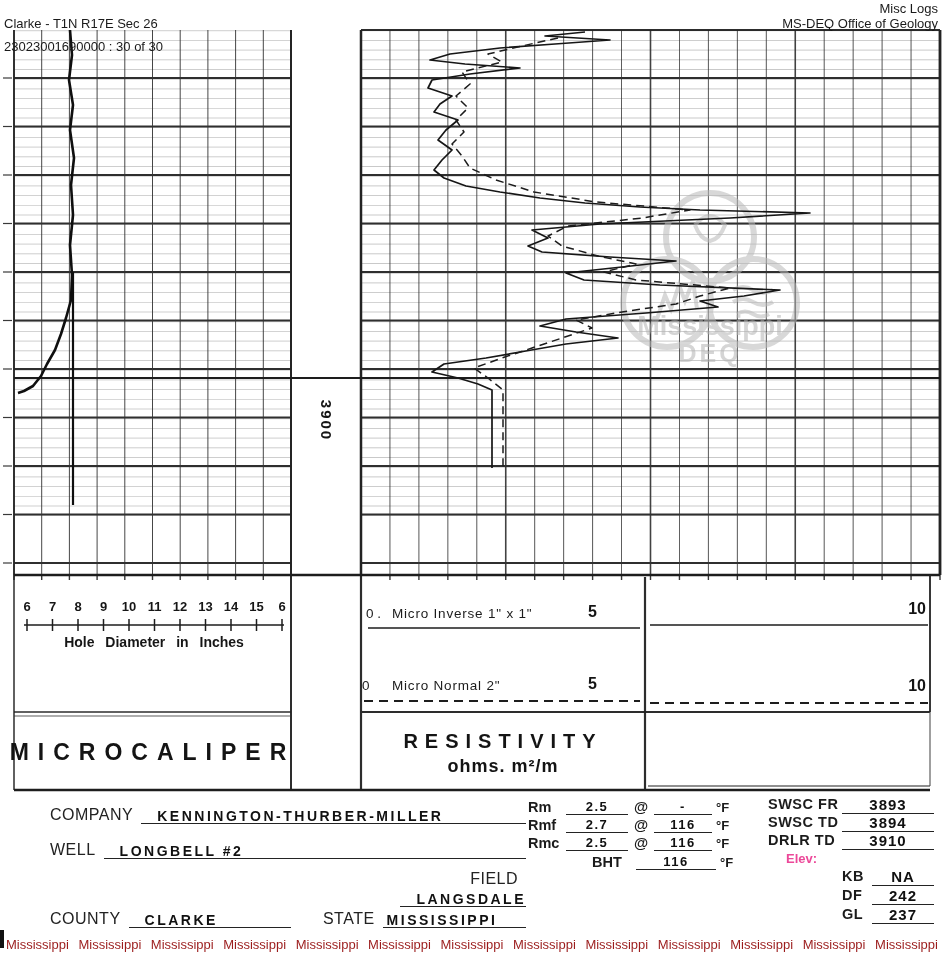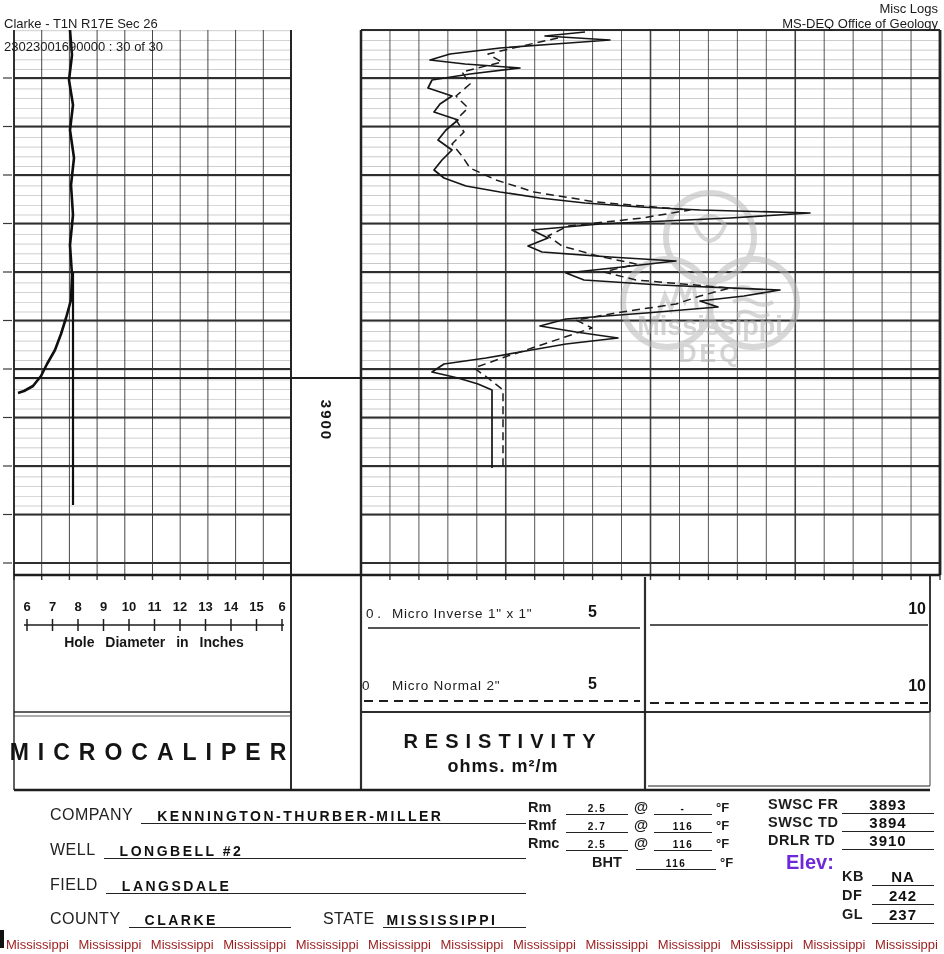--- a/index.html
+++ b/index.html
@@ -35,26 +35,26 @@
   .title-right .t1{font-size:20px;font-weight:600;letter-spacing:7px;}
   .title-right .t2{font-size:18px;font-weight:bold;letter-spacing:1px;margin-top:3px;}
 
   
   .info-row{position:absolute;z-index:2;display:flex;align-items:flex-end;height:24px;}
   .info-row .lbl{font-size:16px;letter-spacing:.5px;color:#222;padding-right:8px;margin-left:20px;}
   .info-row .fill{flex:1;border-bottom:1.6px solid #232323;padding-left:16px;}
   .info-row .val{font-weight:bold;font-size:14px;letter-spacing:2.5px;color:#111;position:relative;top:2px;}
   .mud-row{position:absolute;z-index:2;display:flex;align-items:flex-end;height:17px;}
   .mud-row .mlbl{font-size:14.5px;font-weight:600;color:#1b1b1b;}
-  .mud-row .mfill{border-bottom:1.5px solid #232323;text-align:center;font-weight:bold;font-size:10px;letter-spacing:1.5px;color:#101010;}
+  .mud-row .mfill{border-bottom:1.5px solid #232323;text-align:center;font-weight:bold;font-size:13px;letter-spacing:1.5px;color:#101010;}
   .mud-row .munit{font-size:13px;font-weight:600;padding-left:4px;color:#1b1b1b;}
   .dep-row{position:absolute;z-index:2;display:flex;align-items:flex-start;height:17px;}
   .dep-row .dlbl{font-size:14.5px;font-weight:600;color:#1b1b1b;letter-spacing:.5px;}
   .dep-row .dfill{flex:1;border-bottom:1.5px solid #232323;text-align:center;font-weight:bold;font-size:15px;letter-spacing:1px;color:#101010;}
-  .elev-label{left:786px;top:851px;font-size:20px;font-weight:600;color:#6d28d9;}
+  .elev-label{left:786px;top:851px;font-size:13px;font-weight:600;color:#ec4899;}
 
   
   .ms-row{position:absolute;left:0;top:934px;width:944px;height:20px;display:flex;justify-content:space-between;
           align-items:center;padding:0 6px;box-sizing:border-box;z-index:2;font-size:13px;}
   .ms-row span{white-space:nowrap;}
   .ms-corner{position:absolute;left:0;top:930px;width:4px;height:18px;background:#111;z-index:3;}
 </style>
 </head>
 <body>
 
@@ -362,21 +362,21 @@
   </div>
 
   <div class="info-row" style="top:800px;left:30px;width:496px;">
     <span class="lbl">COMPANY</span>
     <span class="fill"><span class="val">KENNINGTON-THURBER-MILLER</span></span>
   </div>
   <div class="info-row" style="top:835px;left:30px;width:496px;">
     <span class="lbl">WELL</span>
     <span class="fill"><span class="val">LONGBELL #2</span></span>
   </div>
-  <div class="info-row" style="top:870px;left:30px;width:496px;">
+  <div class="info-row" style="top:870px;left:30px;width:496px;flex-direction:column;">
     <span class="lbl">FIELD</span>
     <span class="fill"><span class="val">LANGSDALE</span></span>
   </div>
   <div class="info-row" style="top:904px;left:30px;width:496px;">
     <span class="lbl">COUNTY</span>
     <span class="fill" style="flex:1.05;"><span class="val">CLARKE</span></span>
     <span class="lbl" style="padding-left:12px;">STATE</span>
     <span class="fill" style="padding-left:4px;"><span class="val">MISSISSIPPI</span></span>
   </div>
 

